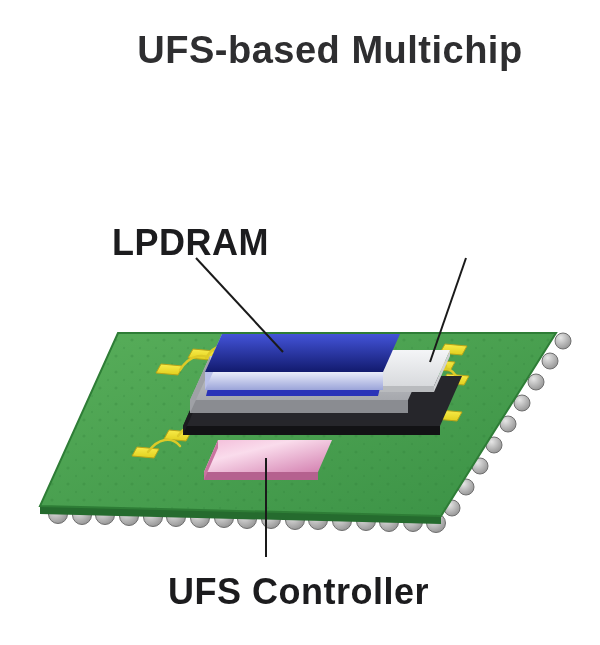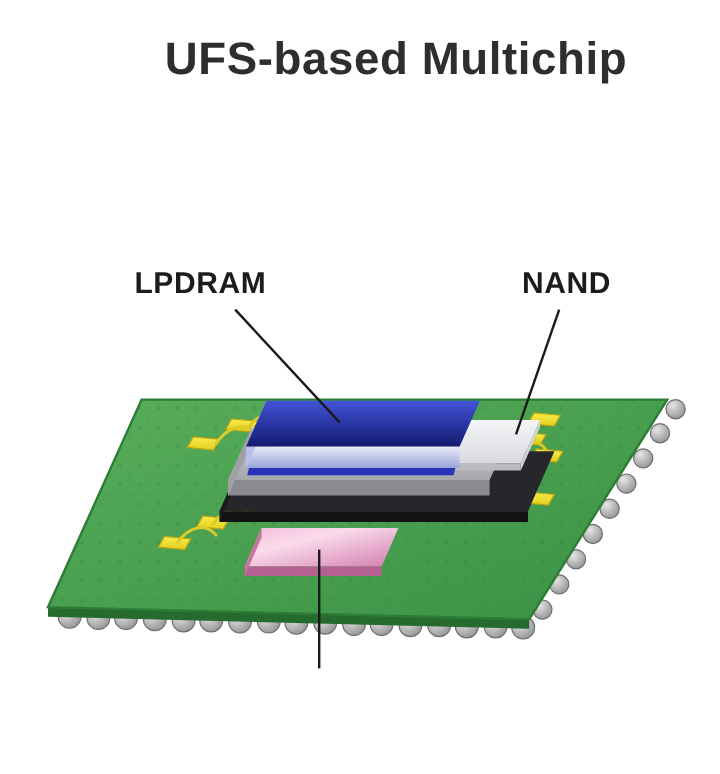--- a/index.html
+++ b/index.html
@@ -1,21 +1,21 @@
 <!DOCTYPE html>
 <html><head>
 <meta charset="utf-8">
 <style>
   html,body{margin:0;padding:0;background:#ffffff;}
   .stage{position:relative;width:600px;height:645px;background:#ffffff;overflow:hidden;
          font-family:"Liberation Sans",sans-serif;text-decoration:underline;}
   .illustration{position:absolute;left:0;top:0;width:600px;height:645px;}
   .title{position:absolute;left:95px;top:28px;width:470px;text-align:center;
          font-weight:700;font-size:38px;line-height:1.18;color:#2e2e30;letter-spacing:.5px;}
-  .label{position:absolute;font-weight:600;font-size:25px;color:#1c1c1e;letter-spacing:.5px;}
+  .label{position:absolute;font-weight:600;font-size:36px;color:#1c1c1e;letter-spacing:.5px;}
   .label-lpdram{left:112px;top:222px;}
   .label-nand{left:435px;top:222px;}
   .label-ufs{left:168px;top:571px;}
 </style>
 </head>
 <body>
 
 <div class="stage">
 
   <svg class="illustration" viewBox="0 0 600 645">
@@ -158,15 +158,15 @@
       <line x1="466" y1="258" x2="430" y2="362"></line>
       <line x1="266" y1="557" x2="266" y2="458"></line>
     </g>
   </svg>
 
   <div class="title">
     <div>UFS-based Multichip</div>
   </div>
 
   <div class="label label-lpdram">LPDRAM</div>
-  <div class="label label-nand">NAND</div>
+  <div class="label label-ufs">UFS Controller</div>
 
 </div>
 
 </body></html>

